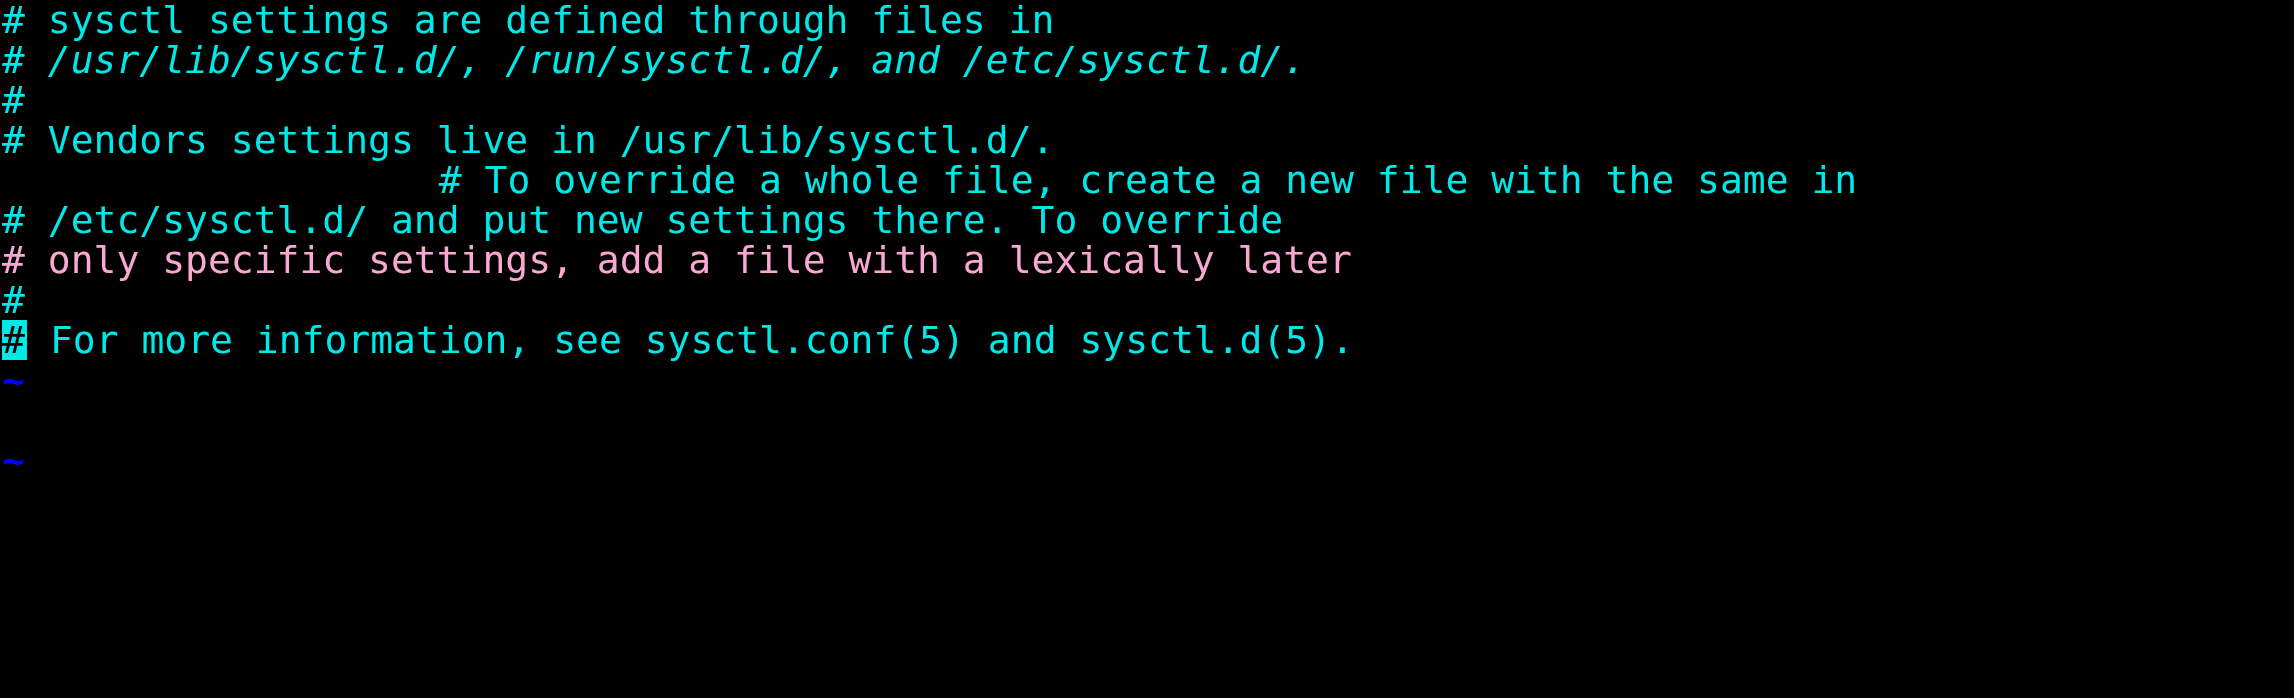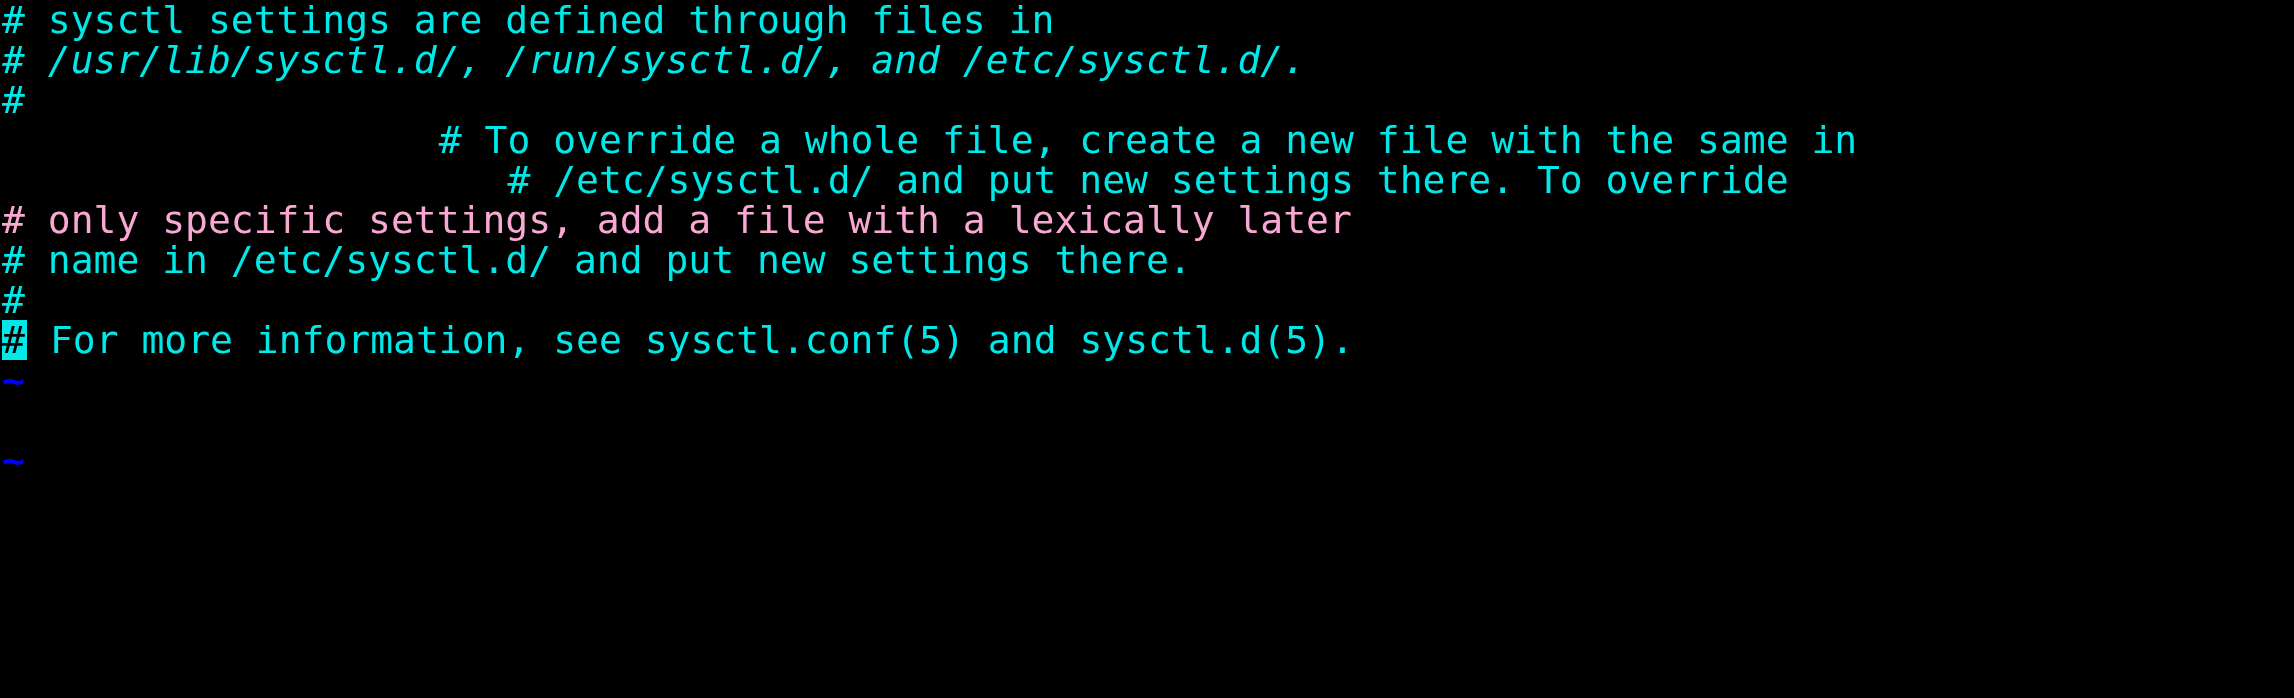--- a/index.html
+++ b/index.html
@@ -72,24 +72,24 @@
 </style>
 </head>
 <body>
 
 <div id="terminal" style="background: rgb(0, 0, 0); padding-left: 45px;">
   <div id="buffer">
 
     <div class="line comment" style="color: rgb(0, 232, 232);"># sysctl settings are defined through files in</div>
     <div class="line comment" style="color: rgb(0, 232, 232); font-style: italic;"># /usr/lib/sysctl.d/, /run/sysctl.d/, and /etc/sysctl.d/.</div>
     <div class="line comment" style="color: rgb(0, 232, 232);">#</div>
+    <div class="line comment" style="color: rgb(0, 232, 232);"># Vendors settings live in /usr/lib/sysctl.d/.</div>
     <div class="line comment" style="color: rgb(0, 232, 232); text-align: center;"># To override a whole file, create a new file with the same in</div>
-    <div class="line comment" style="color: rgb(0, 232, 232); text-align: center;"># /etc/sysctl.d/ and put new settings there. To override</div>
+    <div class="line comment" style="color: rgb(0, 232, 232);"># /etc/sysctl.d/ and put new settings there. To override</div>
     <div class="line comment" style="color: #f9a8d4;"># only specific settings, add a file with a lexically later</div>
-    <div class="line comment" style="color: rgb(0, 232, 232);"># name in /etc/sysctl.d/ and put new settings there.</div>
     <div class="line comment" style="color: rgb(0, 232, 232);">#</div>
 
     <div class="line comment cursor-line" style="color: rgb(0, 232, 232);"><span class="cursor-cell" style="background: rgb(0, 232, 232); color: rgb(0, 0, 0);">#</span><span class="rest" style="color: rgb(0, 232, 232);"> For more information, see sysctl.conf(5) and sysctl.d(5).</span></div>
 
     <div class="line tilde" style="color: rgb(0, 0, 255);">~</div>
     <div class="line"></div>
     <div class="line tilde" style="color: rgb(0, 0, 255);">~</div>
     <div class="line"></div>
     <div class="line"></div>
 

